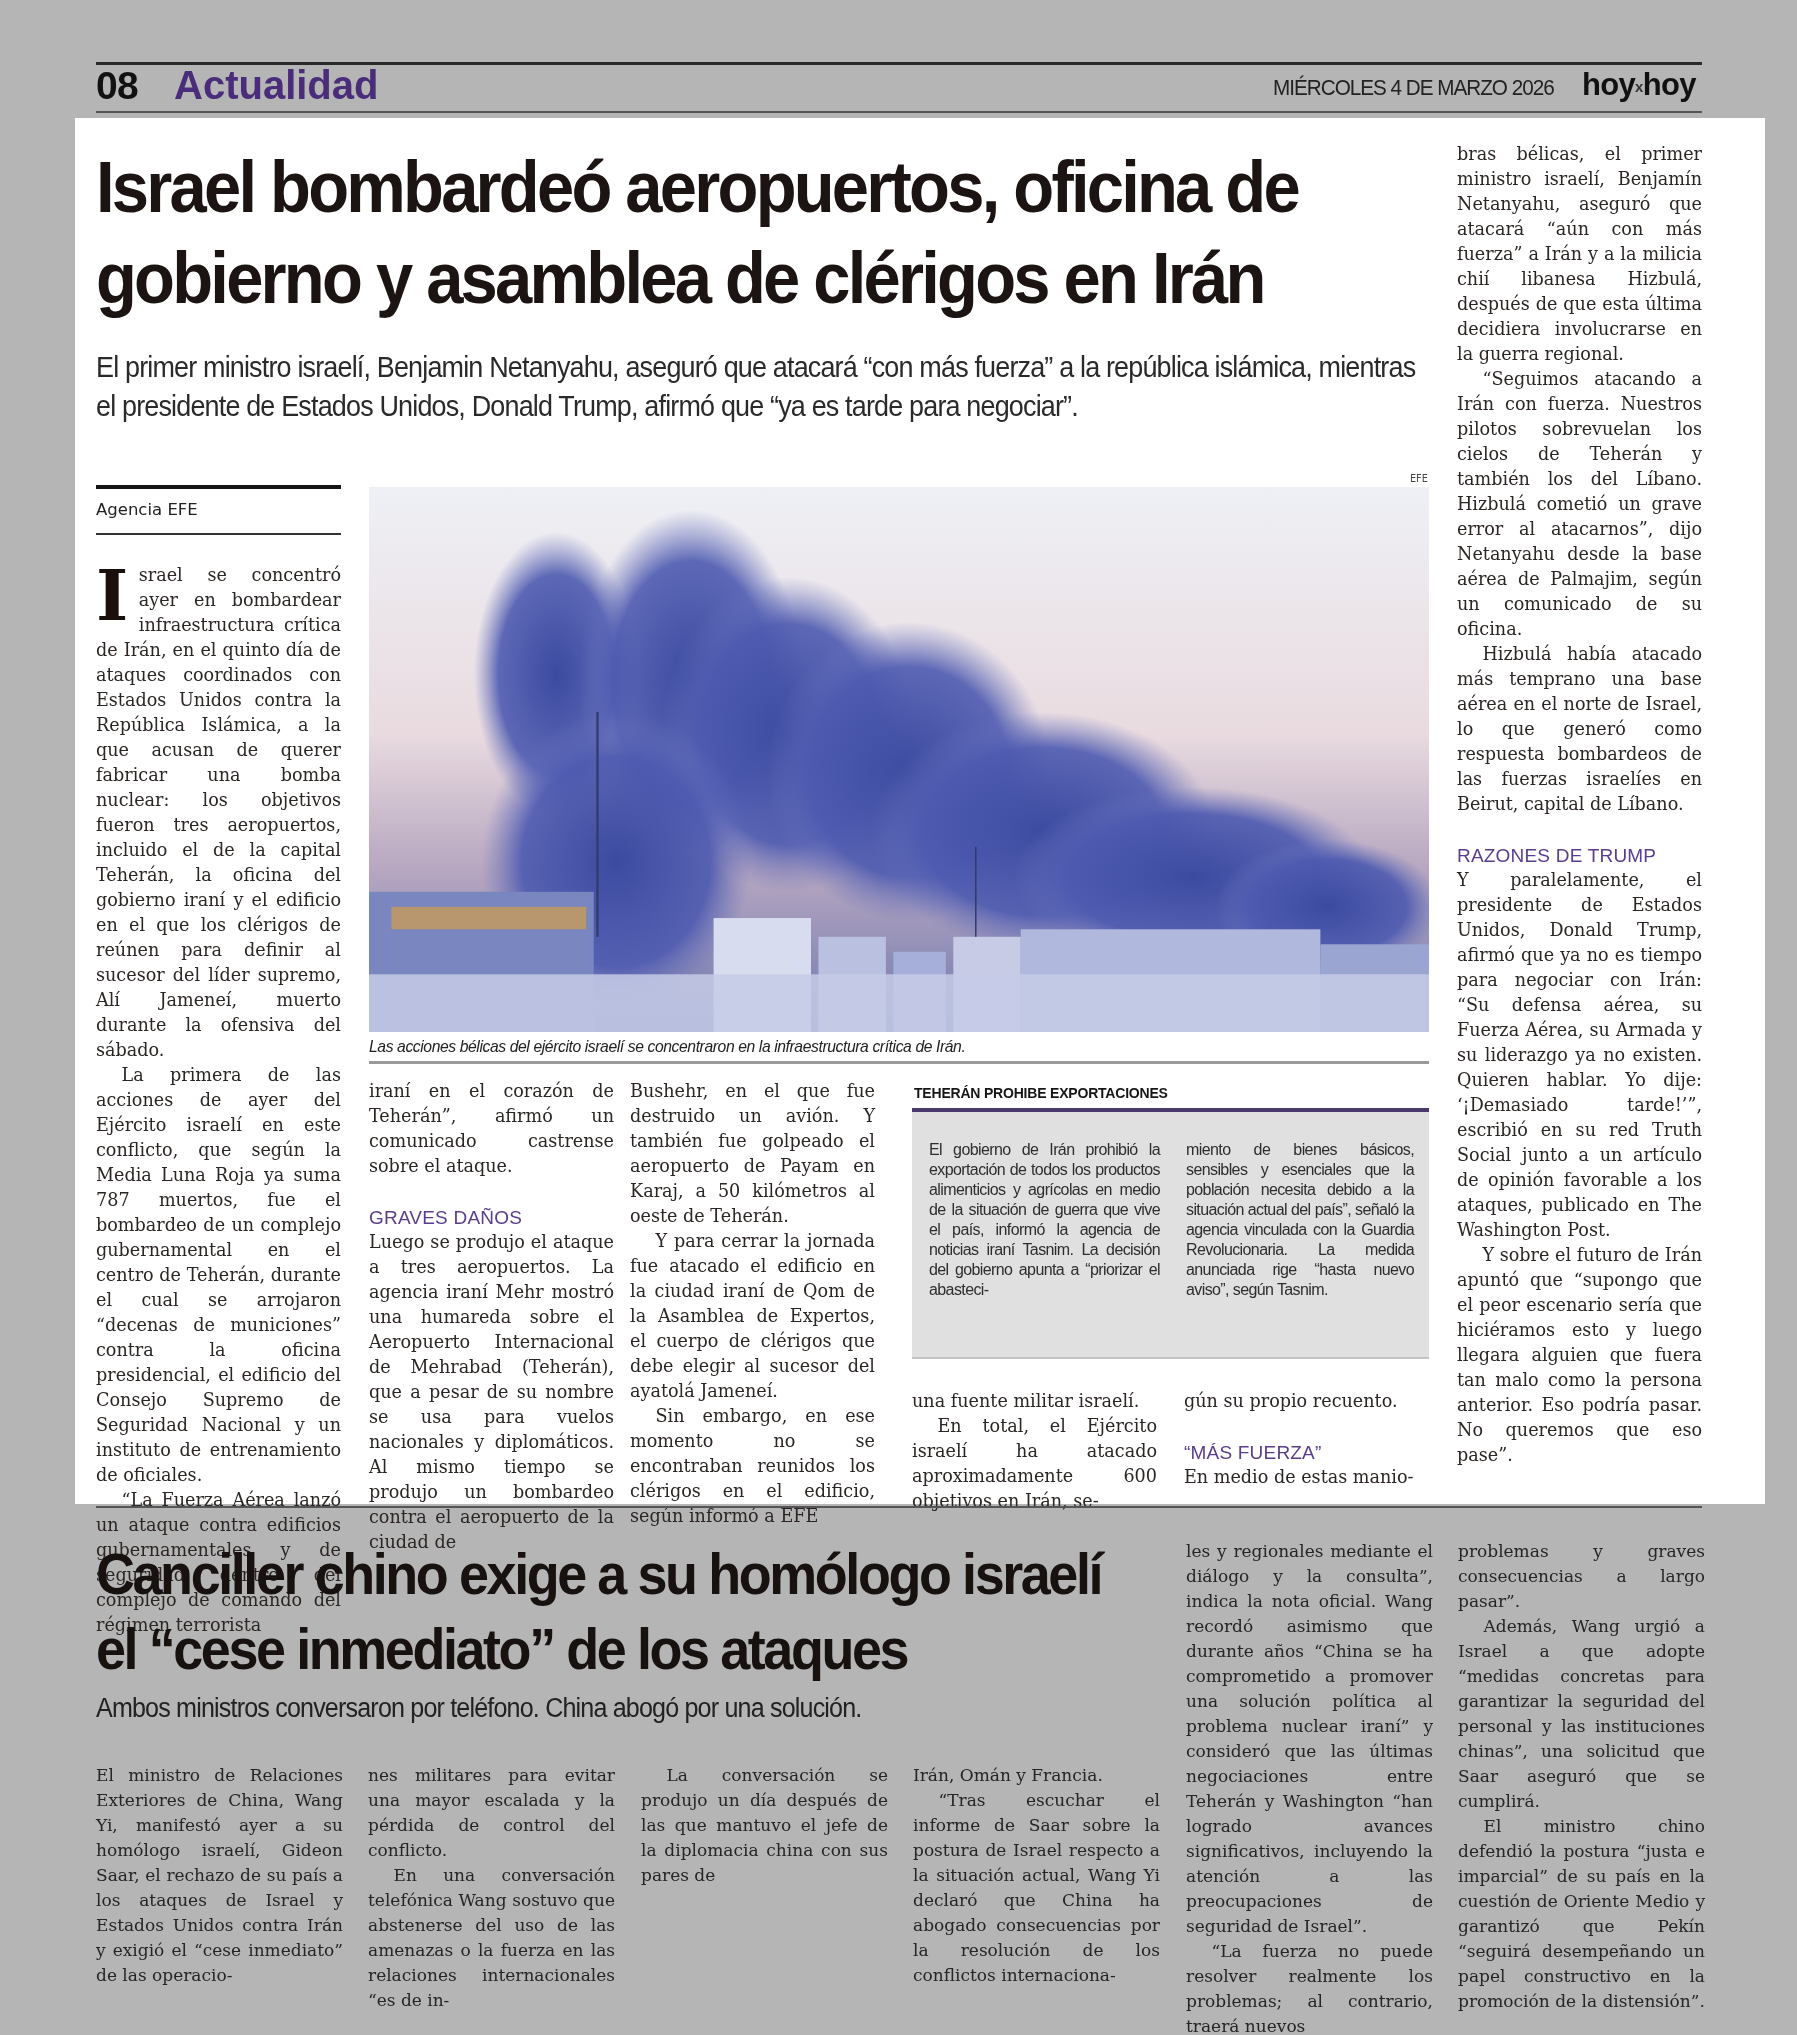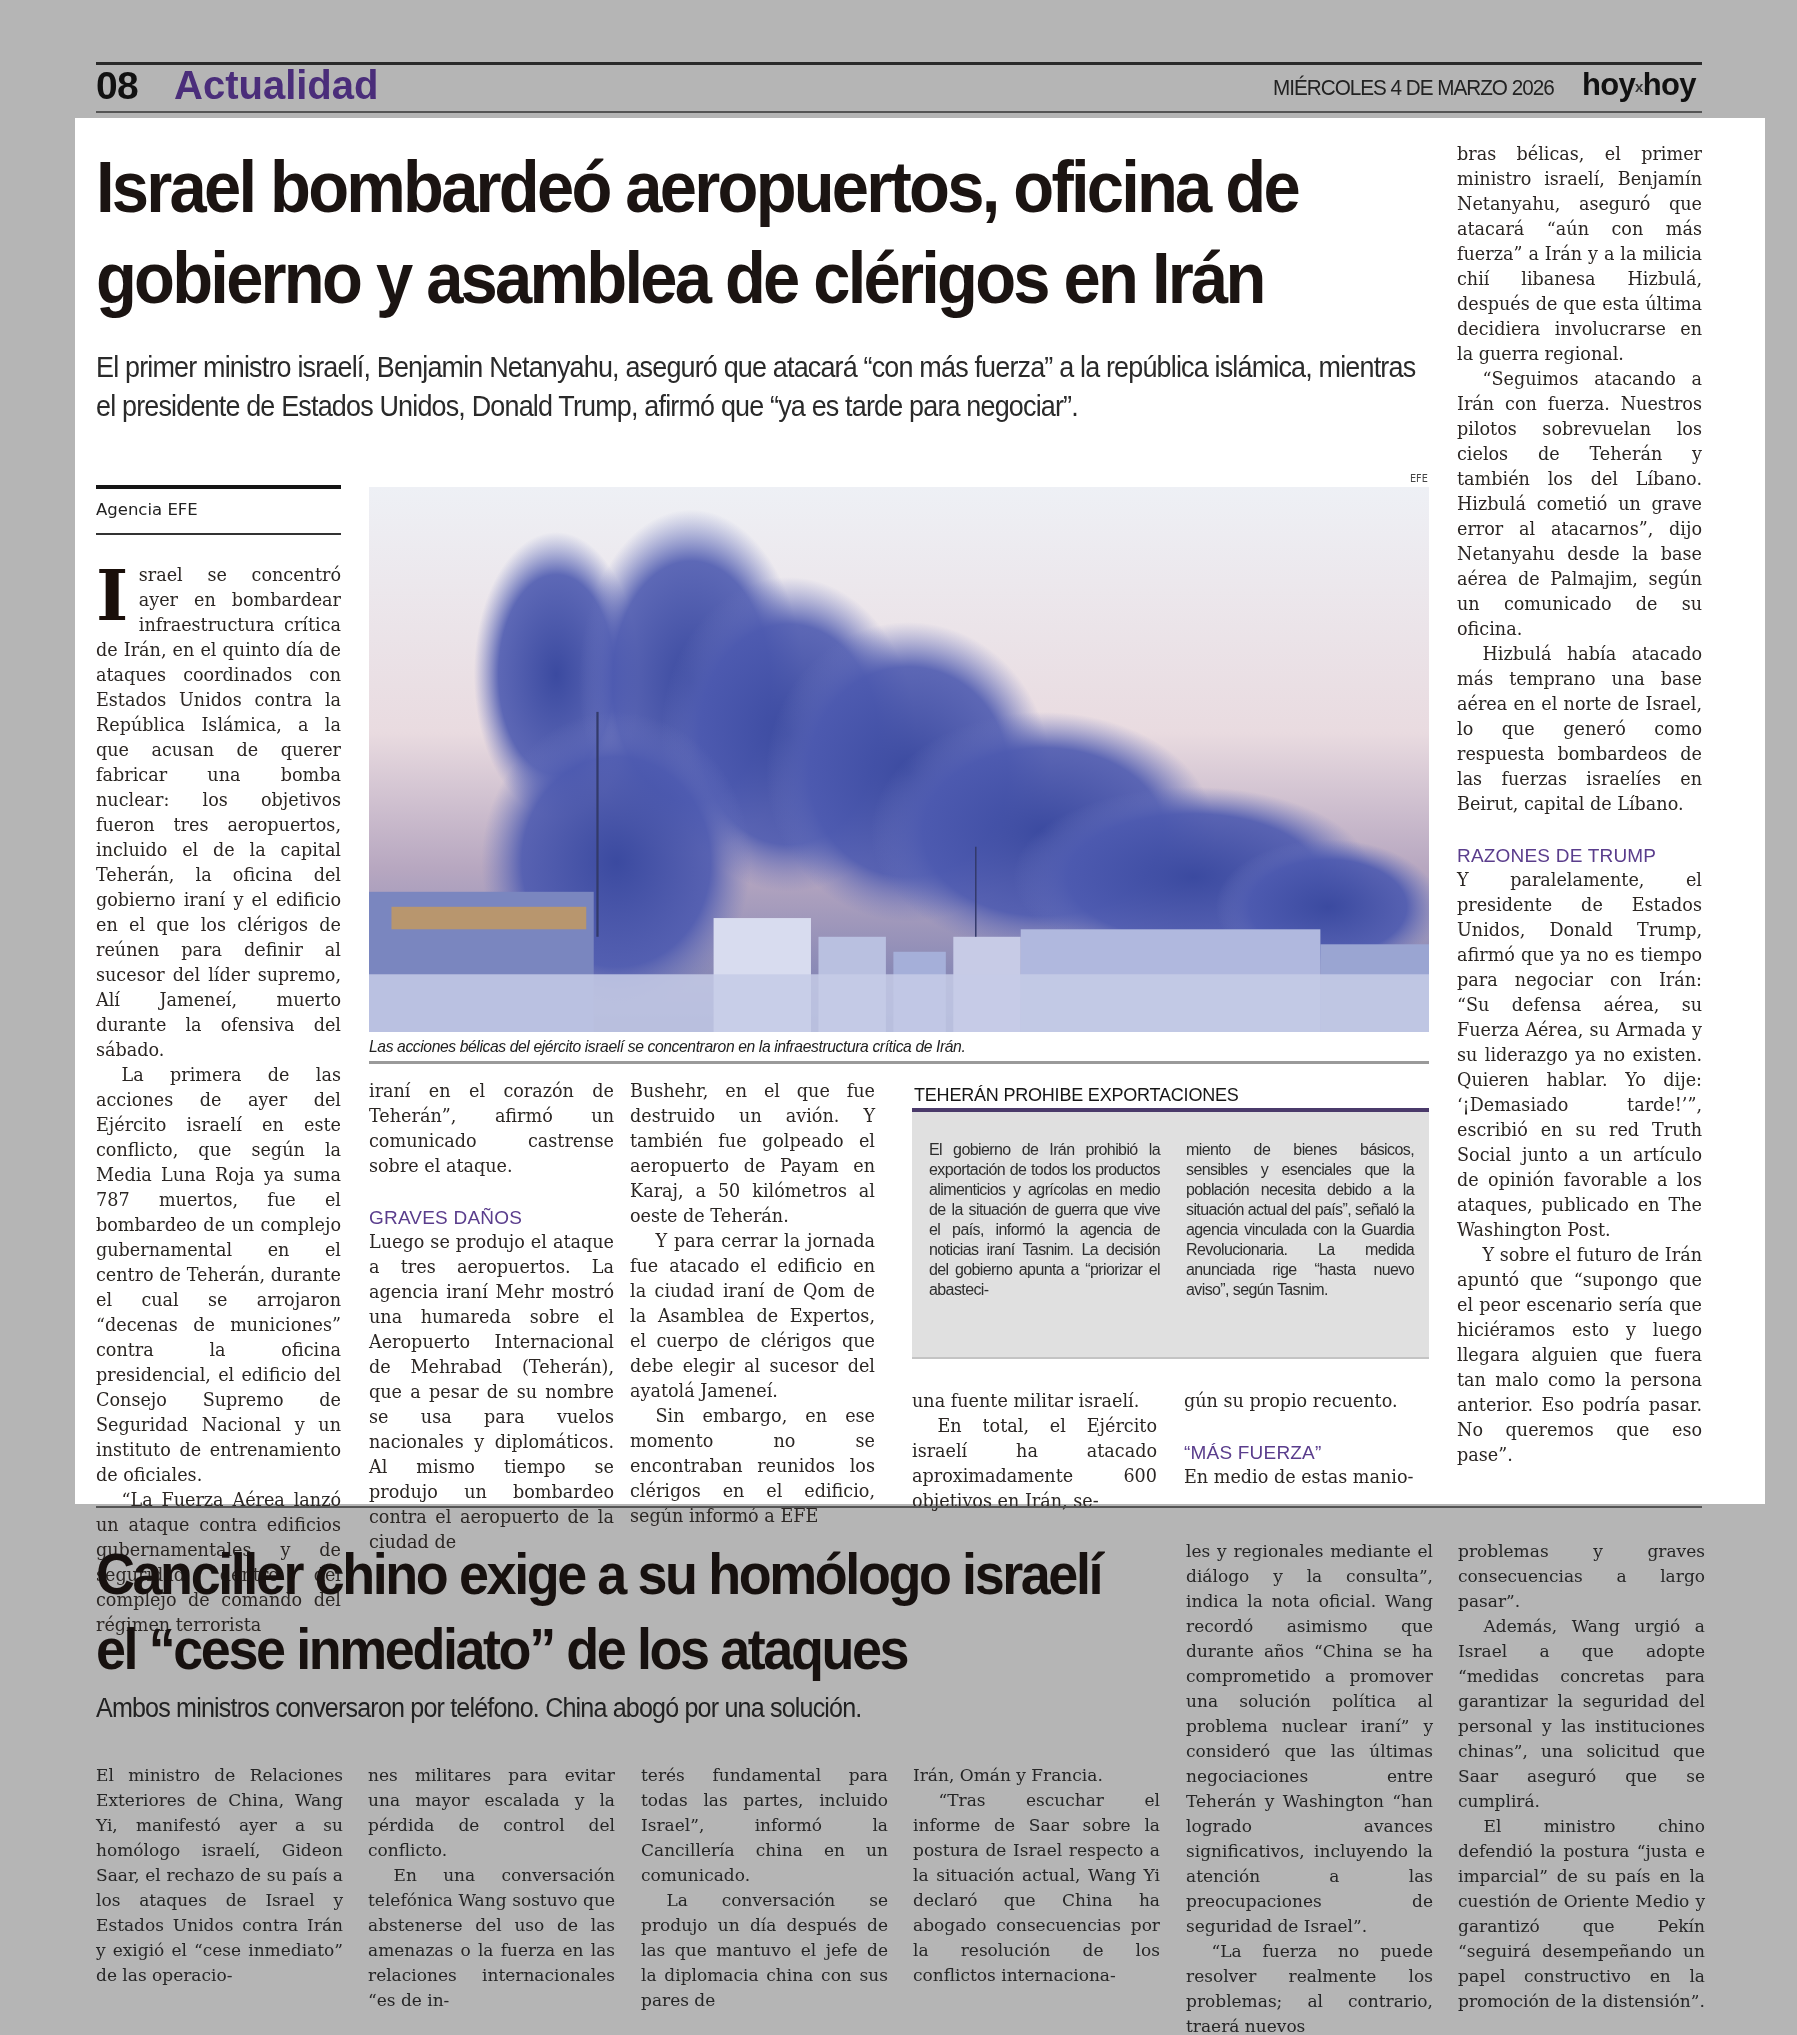--- a/index.html
+++ b/index.html
@@ -36,21 +36,21 @@
 
   .photo { left: 369px; top: 487px; width: 1060px; height: 545px; overflow: hidden; }
   .photo-credit { left: 1410px; top: 473px; font-family: "DejaVu Sans", sans-serif; font-size: 9.7px; color: #444; }
   .caption { left: 369px; top: 1038px; width: 1060px; font-family: "Liberation Sans", sans-serif; font-style: italic; font-size: 15.7px; color: #222; letter-spacing: -0.4px; }
   .caption-rule { left: 369px; top: 1061px; width: 1060px; height: 3px; background: #9a9a9a; }
 
   .col2 { left: 369px; top: 1079px; width: 245px; }
   .col3 { left: 621px; top: 1079px; width: 245px; margin-left: 9px; }
   .subhead { font-family: "Liberation Sans", sans-serif; font-weight: normal; font-size: 19px; color: #5a3d8c; letter-spacing: 0.2px; margin-top: 25.5px; }
 
-  .sidebar-title { left: 914px; top: 1085px; font-family: "Liberation Sans", sans-serif; font-weight: normal; font-size: 18px; color: #161616; letter-spacing: -0.2px; }
+  .sidebar-title { left: 914px; top: 1085px; font-family: "Liberation Sans", sans-serif; font-weight: bold; font-size: 14px; color: #161616; letter-spacing: -0.2px; }
   .sidebar-rule { left: 912px; top: 1108px; width: 517px; height: 3.7px; background: #4a3a6a; }
   .sidebar-box { left: 912px; top: 1112px; width: 517px; height: 247px; background: #e0e0e0; border-bottom: 2.2px solid #c4c4c4; }
   .sb-col { font-family: "Liberation Sans", sans-serif; font-size: 16px; line-height: 20px; color: #2d2d2d; text-align: justify; letter-spacing: -0.6px; }
   .sb1 { left: 929px; top: 1140px; width: 231px; }
   .sb2 { left: 1186px; top: 1140px; width: 228px; }
 
   .col4 { left: 912px; top: 1389px; width: 245px; }
   .col5 { left: 1184px; top: 1389px; width: 245px; }
   .col6 { left: 1457px; top: 142px; width: 245px; }
 
@@ -178,21 +178,20 @@
 <p class="abs dek2">Ambos ministros conversaron por teléfono. China abogó por una solución.</p>
 
 <div class="abs body-col lower lc1">
   <p>El ministro de Relaciones Exteriores de China, Wang Yi, manifestó ayer a su homólogo israelí, Gideon Saar, el rechazo de su país a los ataques de Israel y Estados Unidos contra Irán y exigió el “cese inmediato” de las operacio-</p>
 </div>
 <div class="abs body-col lower lc2">
   <p>nes militares para evitar una mayor escalada y la pérdida de control del conflicto.</p>
   <p class="ind">En una conversación telefónica Wang sostuvo que abstenerse del uso de las amenazas o la fuerza en las relaciones internacionales “es de in-</p>
 </div>
 <div class="abs body-col lower lc3">
-  <p>terés fundamental para todas las partes, incluido Israel”, informó la Cancillería china en un comunicado.</p>
   <p class="ind">La conversación se produjo un día después de las que mantuvo el jefe de la diplomacia china con sus pares de</p>
 </div>
 <div class="abs body-col lower lc4">
   <p>Irán, Omán y Francia.</p>
   <p class="ind">“Tras escuchar el informe de Saar sobre la postura de Israel respecto a la situación actual, Wang Yi declaró que China ha abogado consecuencias por la resolución de los conflictos internaciona-</p>
 </div>
 <div class="abs body-col lower lc5">
   <p>les y regionales mediante el diálogo y la consulta”, indica la nota oficial. Wang recordó asimismo que durante años “China se ha comprometido a promover una solución política al problema nuclear iraní” y consideró que las últimas negociaciones entre Teherán y Washington “han logrado avances significativos, incluyendo la atención a las preocupaciones de seguridad de Israel”.</p>
   <p class="ind">“La fuerza no puede resolver realmente los problemas; al contrario, traerá nuevos</p>
 </div>

